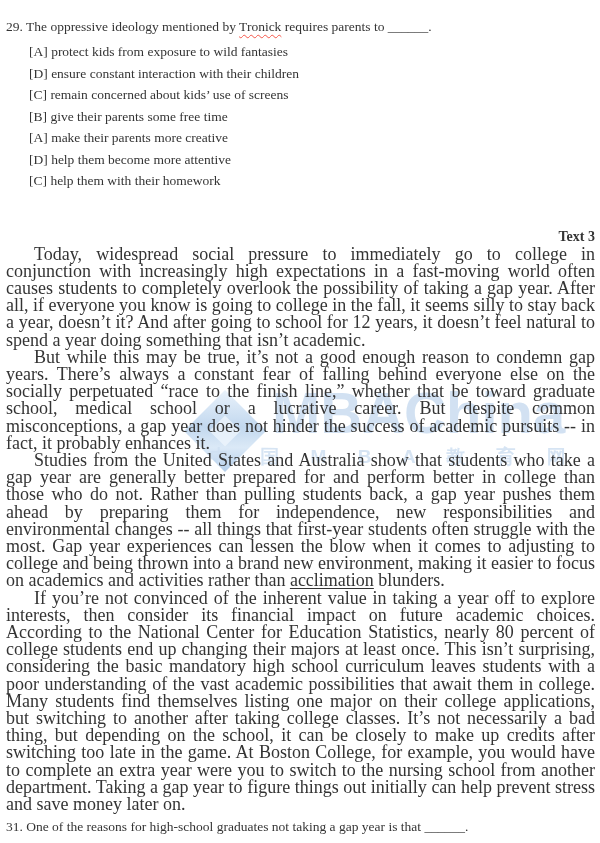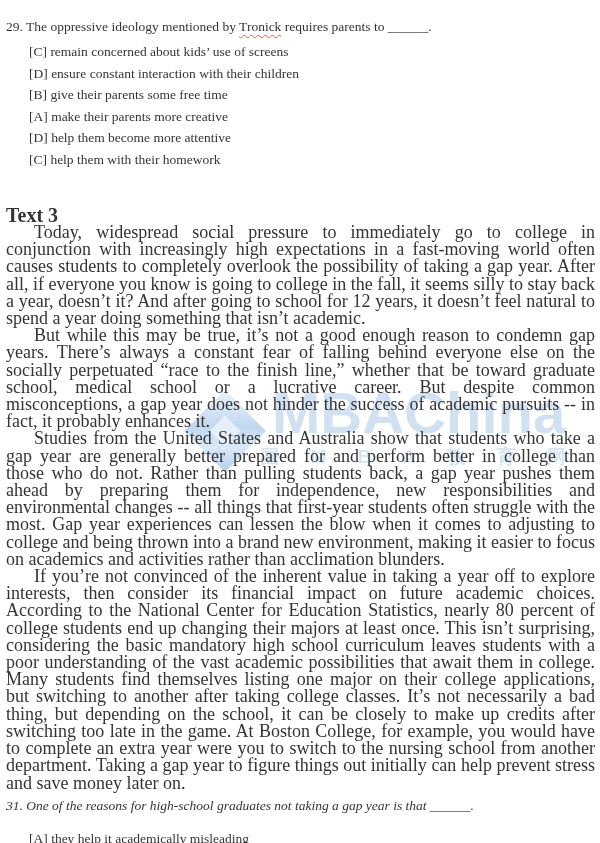--- a/index.html
+++ b/index.html
@@ -48,51 +48,52 @@
   .option{
     font-size:13.5px;line-height:21.5px;padding-left:23px;
   }
   .wavy{
     text-decoration-line:underline;
     text-decoration-style:wavy;
     text-decoration-color:#f5564a;
     text-decoration-thickness:1px;
     text-underline-offset:3px;
   }
-  .u{text-underline-offset:2px;}
+  .u{text-decoration:underline;text-underline-offset:2px;}
   .passage-title{
     margin:36px 0 0 0;
-    text-align:left;font-weight:bold;
-    font-size:20px;line-height:18px;
+    text-align:right;font-weight:bold;
+    font-size:14px;line-height:18px;
   }
   .para{
     margin:0;text-align:justify;text-indent:28px;
     font-size:18px;line-height:17.2px;
   }
   #bottom-questions{margin-top:3px;}
-  #bottom-questions .stem{margin-top:2px;margin-bottom:12px;font-style:italic;}
+  #bottom-questions .stem{margin-top:2px;margin-bottom:12px;}
 </style>
 </head>
 <body>
 
 <div class="page">
 
   <div class="watermark">
     <div class="wm-diamond"></div>
     <div class="wm-diamond-inner"></div>
     <div class="wm-text">MBAChina</div>
     <div class="wm-subtext">中 国 M B A 教 育 网</div>
   </div>
 
   <div class="content">
     <div id="top-questions">
         <div class="question">
           <div class="stem"><span>29. </span><span>The oppressive ideology mentioned by </span><span class="wavy">Tronick</span><span> requires parents to ______.</span></div>
+          <div class="option"><span>[A] </span><span>protect kids from exposure to wild fantasies</span></div>
+          <div class="option"><span>[D] </span><span>ensure constant interaction with their children</span></div>
           <div class="option"><span>[C] </span><span>remain concerned about kids’ use of screens</span></div>
-          <div class="option"><span>[D] </span><span>ensure constant interaction with their children</span></div>
         </div>
         <div class="question">
           <div class="option"><span>[B] </span><span>give their parents some free time</span></div>
           <div class="option"><span>[A] </span><span>make their parents more creative</span></div>
           <div class="option"><span>[D] </span><span>help them become more attentive</span></div>
           <div class="option"><span>[C] </span><span>help them with their homework</span></div>
         </div>
       </div>
 
     <h3 class="passage-title">Text 3</h3>

